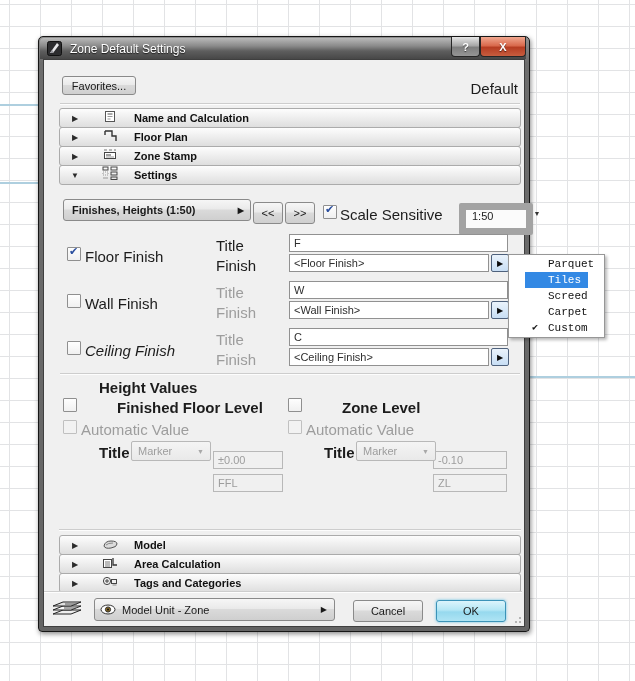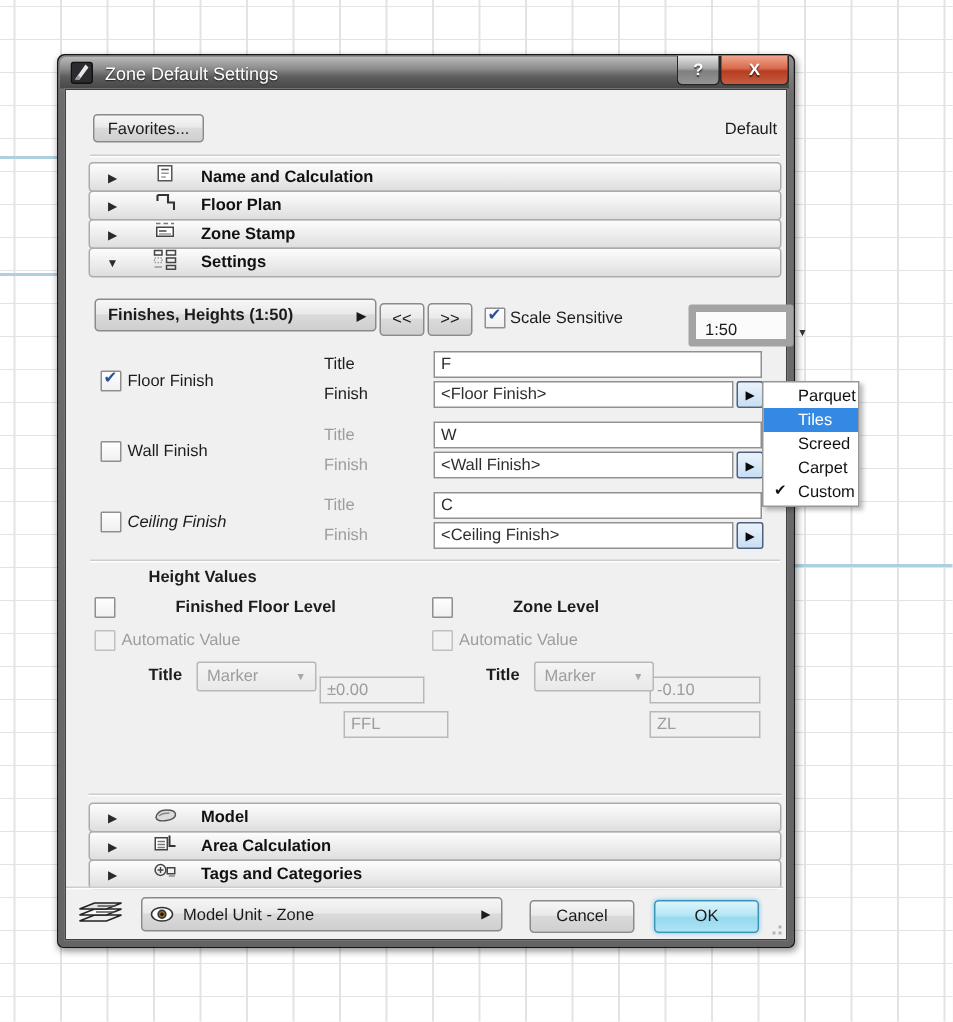--- a/index.html
+++ b/index.html
@@ -34,47 +34,47 @@
   .sep{position:absolute;height:0;border-top:1px solid #cdcdcd;border-bottom:1px solid #fdfdfd;}
   .bar{position:absolute;left:15px;width:460px;height:18px;border:1px solid #ababab;border-radius:3px;
     background:linear-gradient(180deg,#fdfdfd 0%,#ececec 55%,#dedede 100%);display:flex;align-items:center;}
   .bar .tri{width:30px;text-align:center;font-size:8px;color:#2a2a2a;flex:0 0 auto;}
   .bar .ic{flex:0 0 auto;margin-right:4px;width:40px;text-align:center;}
   .bar .bar-label{font-size:11px;font-weight:bold;color:#111;}
   .cb{position:absolute;width:12px;height:12px;background:linear-gradient(180deg,#fefefe,#f0f0f0);
     border:1px solid #8f8f8f;border-radius:1px;}
   .cb.checked::after{content:"\2714";position:absolute;left:1px;top:-3px;font-size:11px;color:#2b4f9e;}
   .cb.disabled{border-color:#c0c0c0;background:#f2f2f2;}
-  .lbl{position:absolute;font-size:11px;color:#1c1c1c;white-space:nowrap;}
+  .lbl{position:absolute;font-size:15px;color:#1c1c1c;white-space:nowrap;}
   .lbl.bold{font-weight:bold;margin-left:36px;}
   .lbl.dim{color:#9d9d9d;}
   .field{position:absolute;height:16px;background:#fff;border:1px solid #919191;font-size:11px;color:#2e2e2e;
     display:flex;align-items:center;padding:0 4px;box-sizing:content-box;white-space:nowrap;overflow:hidden;}
   .field.disabled{background:#f0f0f0;border-color:#b8b8b8;color:#9d9d9d;margin-top:32px;}
-  .combo-plain{position:absolute;height:18px;border:5px solid #a3a3a3;background:#fbfbfb;border-radius:2px;
-    font-size:11px;color:#1c1c1c;display:flex;align-items:flex-end;padding:0 6px;gap:40px;}
+  .combo-plain{position:absolute;height:18px;border:7px solid #a3a3a3;background:#fbfbfb;border-radius:2px;
+    font-size:11px;color:#1c1c1c;display:flex;align-items:flex-start;padding:0 6px;gap:40px;}
   .combo-plain .dd{margin-left:auto;font-size:7px;color:#333;}
   .combo-dis{position:absolute;height:18px;border:1px solid #b8b8b8;background:linear-gradient(180deg,#f4f4f4,#e9e9e9);
     border-radius:2px;font-size:11px;color:#9d9d9d;display:flex;align-items:center;padding:0 6px;}
   .combo-dis .dd{margin-left:auto;font-size:7px;color:#a8a8a8;}
   .flyout-btn{position:absolute;width:16px;height:16px;border:1px solid #4e617c;border-radius:2px;
     background:linear-gradient(180deg,#eaf3fc,#c8def4);display:flex;align-items:center;justify-content:center;
     font-size:8px;color:#0a0a0a;}
   .preset-btn{font-weight:bold;justify-content:flex-start;padding-left:8px;}
   .preset-btn .fly{margin-left:auto;margin-right:6px;font-size:8px;}
 
   
   .okbtn{background:linear-gradient(180deg,#dcf5fc 0%,#b5e7f5 45%,#96d9ee 55%,#aee4f4 100%);
     border:1px solid #3b93b8;box-shadow:0 0 3px rgba(64,180,225,.8);}
   .grip{position:absolute;right:3px;bottom:3px;width:8px;height:8px;}
   .grip i{position:absolute;width:2px;height:2px;background:#b5b5b5;}
 
   
   .menu{position:absolute;left:508px;top:254px;width:63px;background:#fff;border:1px solid #979797;
-    box-shadow:2px 2px 3px rgba(0,0,0,.28);z-index:5;padding:1px 0;}
+    box-shadow:2px 2px 3px rgba(0,0,0,.28);z-index:5;padding:1px 16px;font-family:Liberation Mono, monospace;}
   .menu-item{height:16px;display:flex;align-items:center;padding-left:23px;font-size:11px;color:#111;position:relative;white-space:nowrap;}
   .menu-item.hl{background:#3389e4;color:#fff;}
   .menu-item .chk{position:absolute;left:7px;top:1px;font-size:10px;color:#111;}
 </style>
 </head>
 <body>
 
 <div class="canvas">
   <div class="bluemark" style="left:0;top:104px;width:38px;"></div>
   <div class="bluemark" style="left:0;top:182px;width:38px;"></div>
@@ -209,21 +209,21 @@
       <div class="cb" style="left:19px;top:338px;"></div>
       <div class="lbl bold" style="left:37px;top:339px;">Finished Floor Level</div>
       <div class="cb disabled" style="left:19px;top:360px;"></div>
       <div class="lbl dim" style="left:37px;top:361px;">Automatic Value</div>
       <div class="field disabled" style="left:169px;top:359px;width:60px;">±0.00</div>
       <div class="lbl bold" style="left:19px;top:384px;">Title</div>
       <div class="combo-dis" style="left:87px;top:381px;width:66px;">
         <span>Marker</span>
         <span class="dd">▼</span>
       </div>
-      <div class="field disabled" style="left:185px;top:382px;width:60px;">FFL</div>
+      <div class="field disabled" style="left:169px;top:382px;width:60px;">FFL</div>
 
       <div class="cb" style="left:244px;top:338px;"></div>
       <div class="lbl bold" style="left:262px;top:339px;">Zone Level</div>
       <div class="cb disabled" style="left:244px;top:360px;"></div>
       <div class="lbl dim" style="left:262px;top:361px;">Automatic Value</div>
       <div class="field disabled" style="left:389px;top:359px;width:64px;">-0.10</div>
       <div class="lbl bold" style="left:244px;top:384px;">Title</div>
       <div class="combo-dis" style="left:312px;top:381px;width:66px;">
         <span>Marker</span>
         <span class="dd">▼</span>

